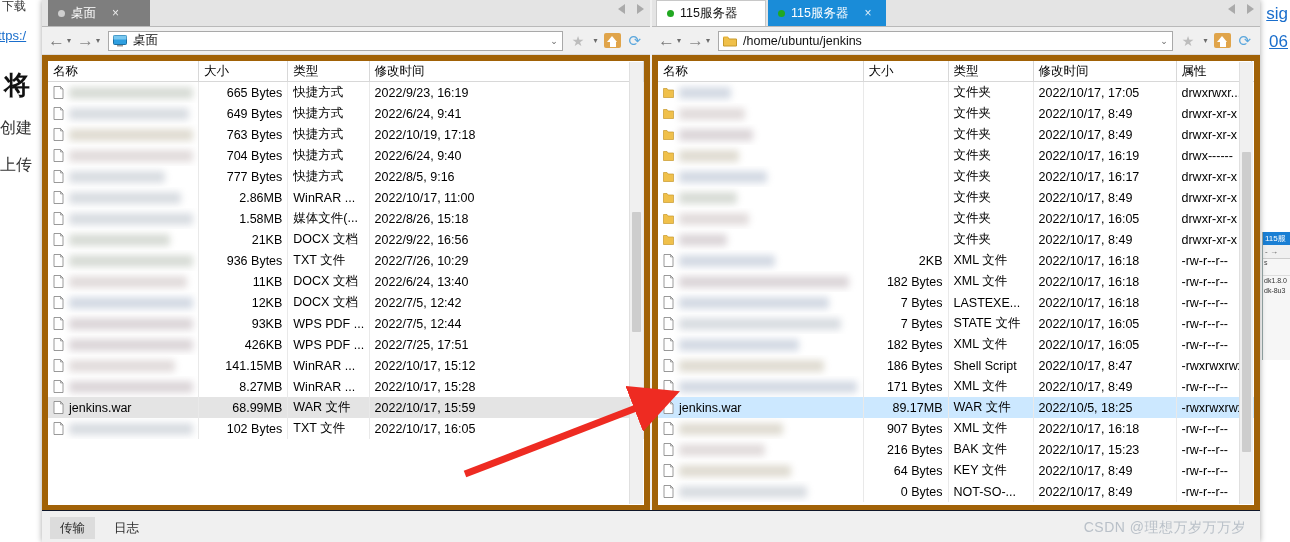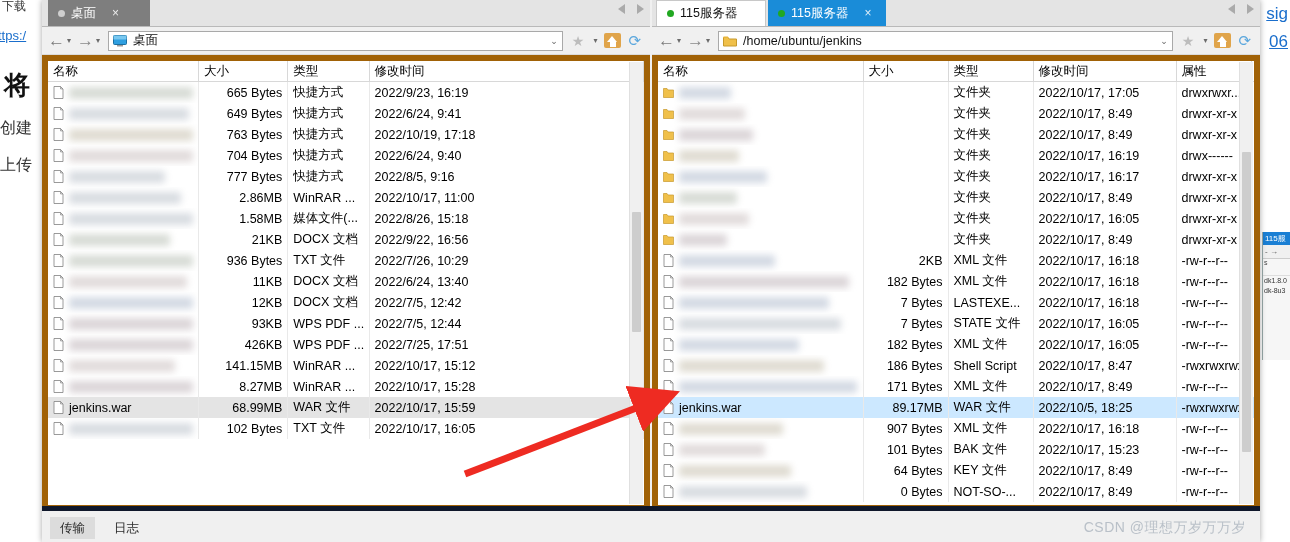--- a/index.html
+++ b/index.html
@@ -87,21 +87,21 @@
   tr.sel-blue td{background:#cce8ff;}
   .fname{display:flex;align-items:center;gap:5px;}
   .ficon{width:11px;height:13px;flex:none;}
   .blurname{display:inline-block;height:12px;border-radius:2px;filter:blur(3.5px);}
 
   
   .vscroll{position:absolute;right:1px;top:1px;bottom:1px;width:13px;background:#f0f0f0;border-left:1px solid #e0e0e0;}
   .vthumb{position:absolute;left:2px;width:9px;background:#cdcdcd;border-radius:1px;}
 
   
-  #bottombar{position:absolute;left:0;bottom:0;width:1218px;height:31px;background:#f0f0f0;border-top:5px solid #0f172a;}
+  #bottombar{position:absolute;left:0;bottom:0;width:1218px;height:31px;background:#f0f0f0;border-top:1px solid #0f172a;}
   .btab{position:absolute;top:6px;height:22px;display:flex;align-items:center;padding:0 10px;font-size:12.5px;color:#2b2b2b;}
   .btab.on{background:#dcdcdc;}
 
   
   #redarrow{position:absolute;left:0;top:0;width:1290px;height:542px;pointer-events:none;}
 
   
   #watermark{
     position:absolute;right:14px;bottom:5px;font-size:14px;color:#b9c0c8;
     letter-spacing:.5px;white-space:nowrap;text-align:center;
@@ -766,21 +766,21 @@
               <tr>
                 <td>
                   <div class="fname">
                     <svg class="ficon" viewBox="0 0 11 13">
                       <path d="M1 0.5 L7.5 0.5 L10 3 L10 12.5 L1 12.5 Z" fill="#ffffff" stroke="#808080" stroke-width="0.8"></path>
                       <path d="M7.5 0.5 L10 3 L7.5 3 Z" fill="#dcdcdc" stroke="#808080" stroke-width="0.6"></path>
                     </svg>
                     <span class="blurname" style="width: 86px; background: rgb(226, 220, 220);"></span>
                   </div>
                 </td>
-                <td class="c-size">101 Bytes</td>
+                <td class="c-size">216 Bytes</td>
                 <td>BAK 文件</td>
                 <td>2022/10/17, 15:23</td>
                 <td>-rw-r--r--</td>
                 <td>r</td>
               </tr>
               <tr>
                 <td>
                   <div class="fname">
                     <svg class="ficon" viewBox="0 0 11 13">
                       <path d="M1 0.5 L7.5 0.5 L10 3 L10 12.5 L1 12.5 Z" fill="#ffffff" stroke="#808080" stroke-width="0.8"></path>

